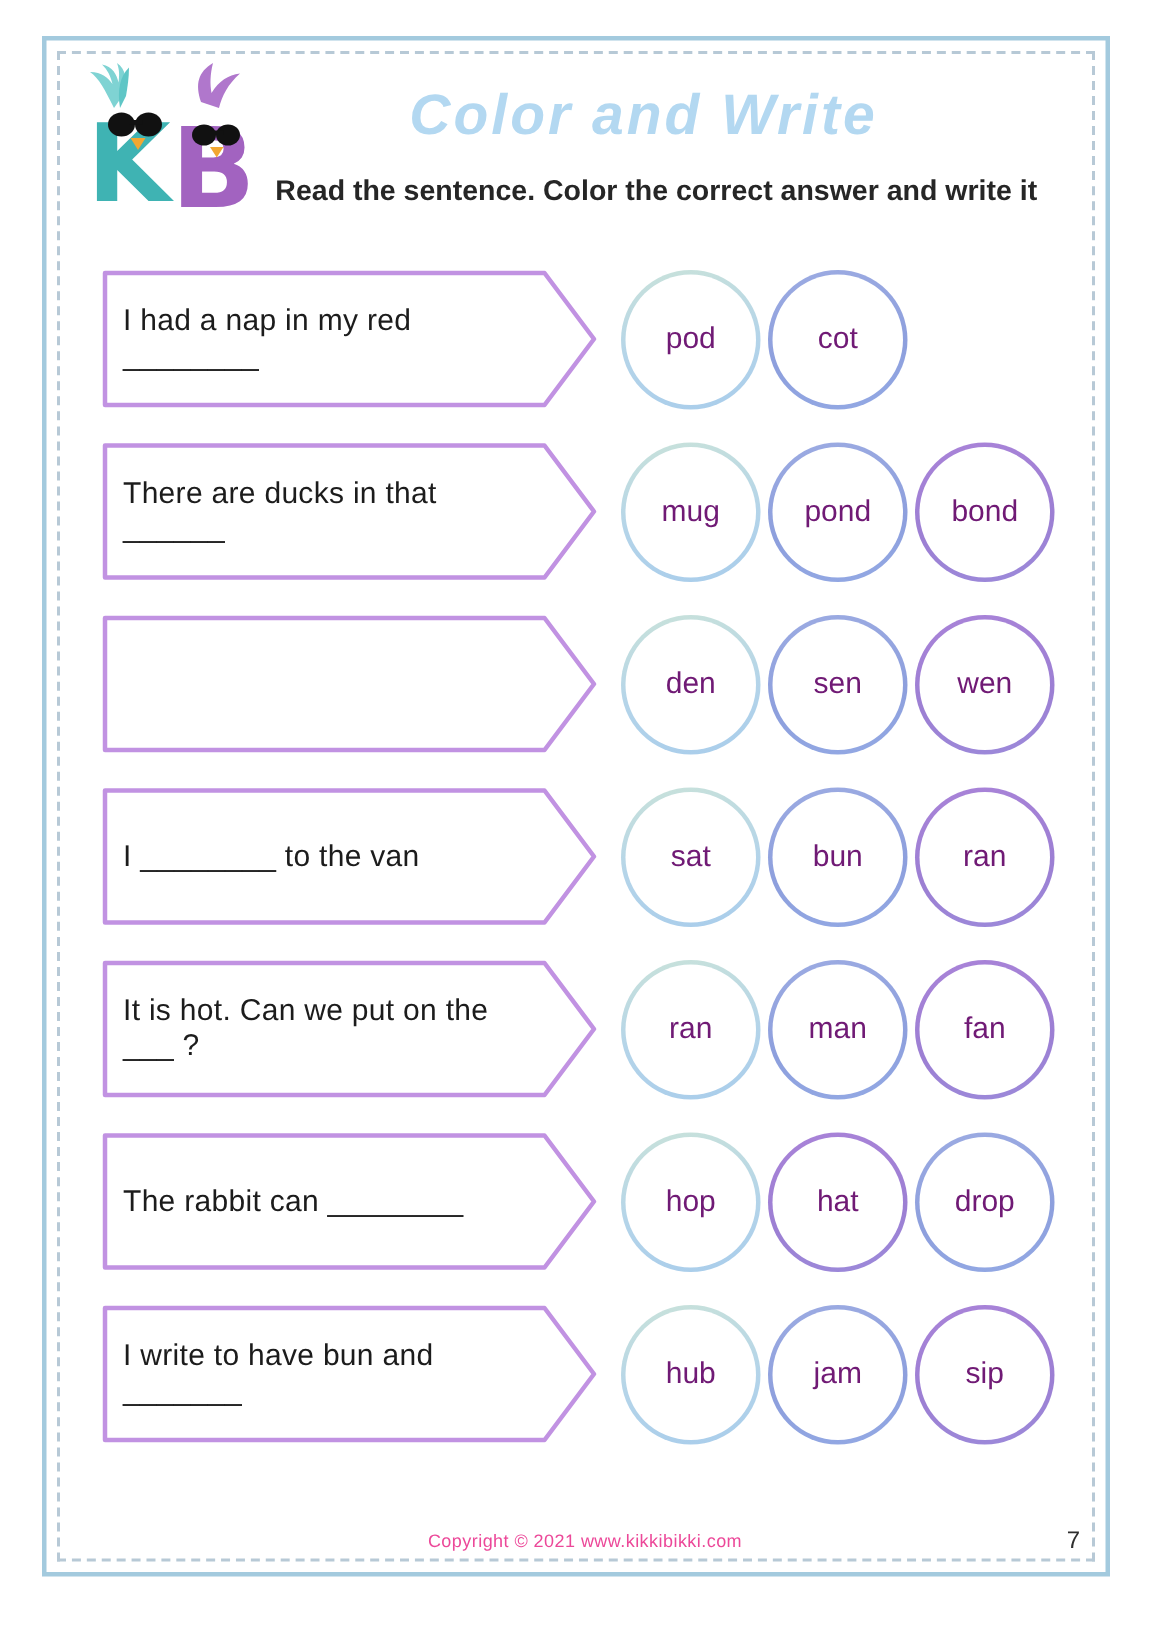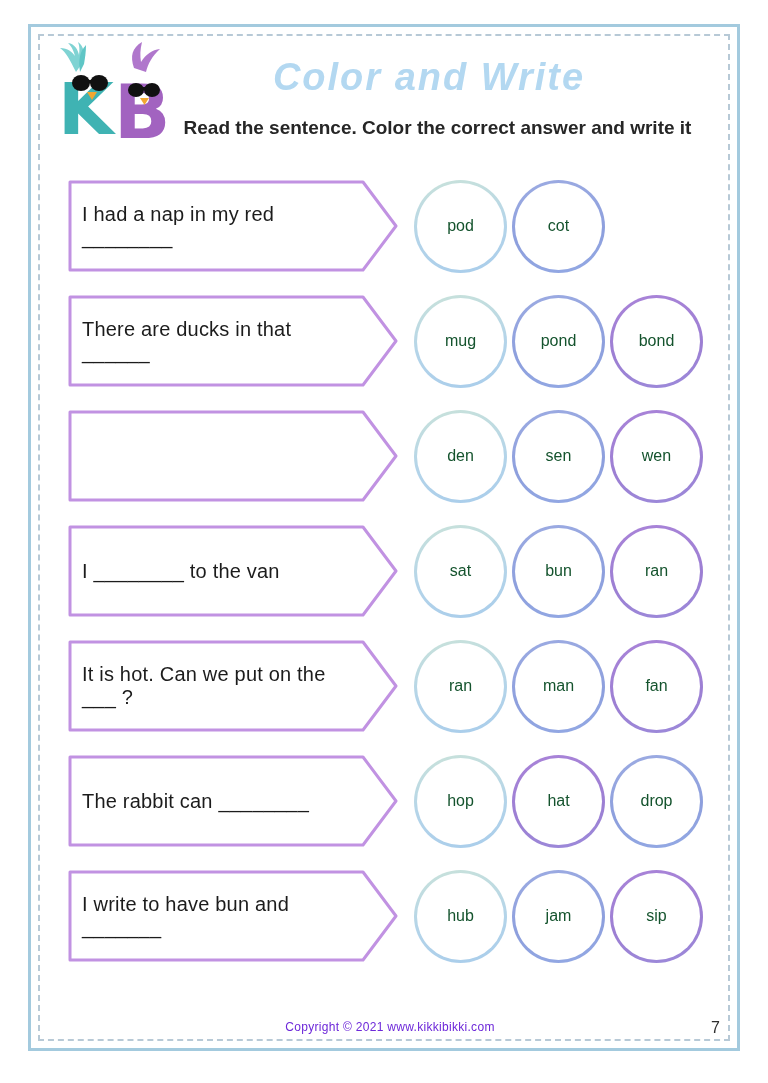--- a/index.html
+++ b/index.html
@@ -27,25 +27,25 @@
   .banner .sentence { position: absolute; left: 14px; top: 0; bottom: 0; right: 40px;
                       display: flex; align-items: center; font-size: 20px; color: #1c1c1c; letter-spacing: 0.2px; }
 
   .opts { display: flex; gap: 5px; margin-left: 16px; }
   .ring { width: 93px; height: 93px; border-radius: 50%; padding: 3px; }
   .ring.c1 { background: linear-gradient(170deg, #c9e2da 0%, #b4d4e9 55%, #a9cdeb 100%); }
   .ring.c2 { background: linear-gradient(170deg, #9cabe2 0%, #8d9fdd 60%, #93a9e4 100%); }
   .ring.c3 { background: linear-gradient(170deg, #a983d8 0%, #9c7fd3 60%, #9c8ada 100%); }
   .ring .inner { width: 100%; height: 100%; border-radius: 50%; background: #fff;
                  display: flex; align-items: center; justify-content: center;
-                 font-size: 16px; color: #14532d; }
+                 font-size: 20px; color: #701a75; }
 
   
   .copyright { position: absolute; left: 12px; right: 0; bottom: 49px; text-align: center;
-               font-size: 12px; color: #6d28d9; letter-spacing: 0.3px; }
+               font-size: 12px; color: #ec4899; letter-spacing: 0.3px; }
   .page-num { position: absolute; right: 48px; bottom: 46px; font-size: 16px; color: #2e2e2e; }
 </style>
 </head>
 <body>
 
 <div class="sheet">
   <div class="frame-solid"></div>
   <div class="frame-dashed"></div>
 
   <svg class="logo" viewBox="0 0 112 102" aria-hidden="true">

